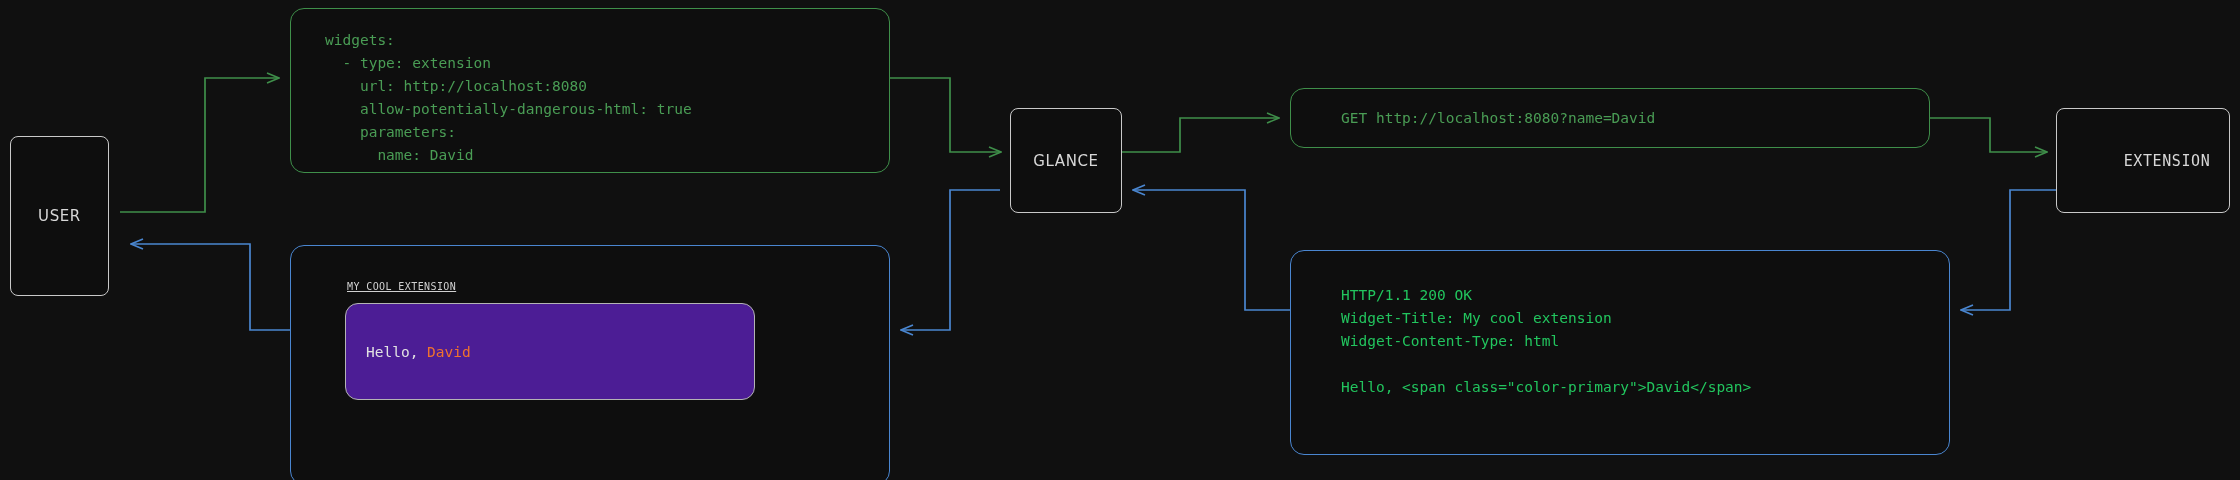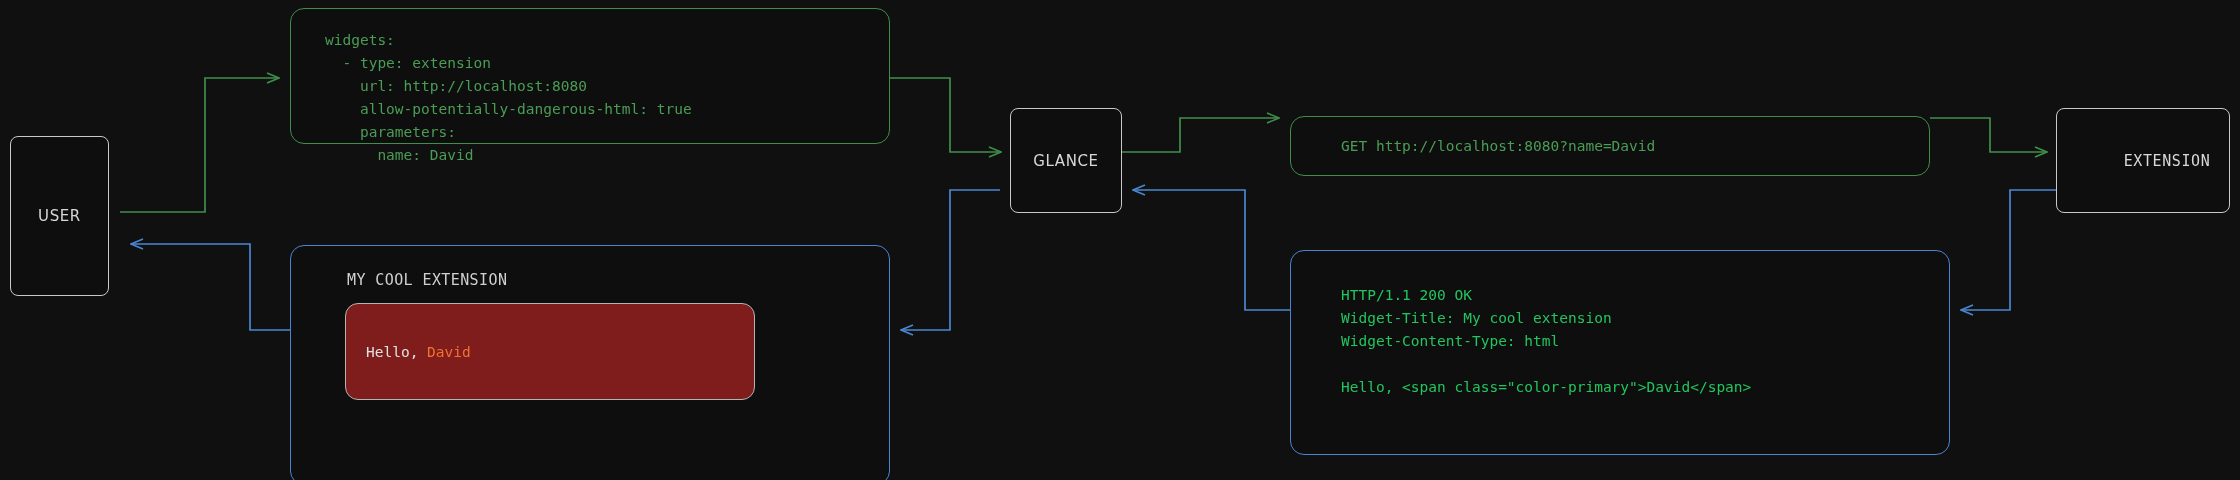--- a/index.html
+++ b/index.html
@@ -68,52 +68,53 @@
   .code {
     margin: 0;
     font-family: "DejaVu Sans Mono", "Liberation Mono", monospace;
     font-size: 14.5px;
     line-height: 23px;
     white-space: pre;
   }
   .code.green { color: #4a9d55; }
   .code.blue  { color: #22c55e; }
 
-  #msg-config  { left: 290px;  top: 8px;   width: 600px; height: 136px; }
+  #msg-config  { left: 290px;  top: 8px;   width: 600px; height: 165px; }
   #msg-config .code { position: absolute; left: 34px; top: 20px; }
 
-  #msg-request { left: 1290px; top: 88px;  width: 640px; height: 60px; margin-top: 28px; }
+  #msg-request { left: 1290px; top: 88px;  width: 640px; height: 60px; }
   #msg-request .code { position: absolute; left: 50px; top: 18px; }
 
   #msg-response { left: 1290px; top: 250px; width: 660px; height: 205px; }
   #msg-response .code { position: absolute; left: 50px; top: 33px; }
 
   
   #msg-widget { left: 290px; top: 245px; width: 600px; height: 240px; }
 
   .widget-title {
     position: absolute;
     left: 56px;
-    top: 25px;
+    top: 35px;
     font-family: "DejaVu Sans Mono", "Liberation Mono", monospace;
-    font-size: 15px;
+    font-size: 10px;
     letter-spacing: 0.4px;
     color: #d0d0d0;
     white-space: nowrap;
+    text-decoration: underline;
   }
   .widget-body {
     position: absolute;
     left: 54px;
     top: 57px;
     width: 410px;
     height: 97px;
     box-sizing: border-box;
     border: 1.4px solid #b4b4b4;
     border-radius: 13px;
-    background: #7f1d1d;
+    background: #4c1d95;
   }
   .widget-text {
     position: absolute;
     left: 20px;
     top: 40px;
     font-family: "DejaVu Sans Mono", "Liberation Mono", monospace;
     font-size: 14.5px;
     color: #e2e2e2;
     white-space: pre;
   }

